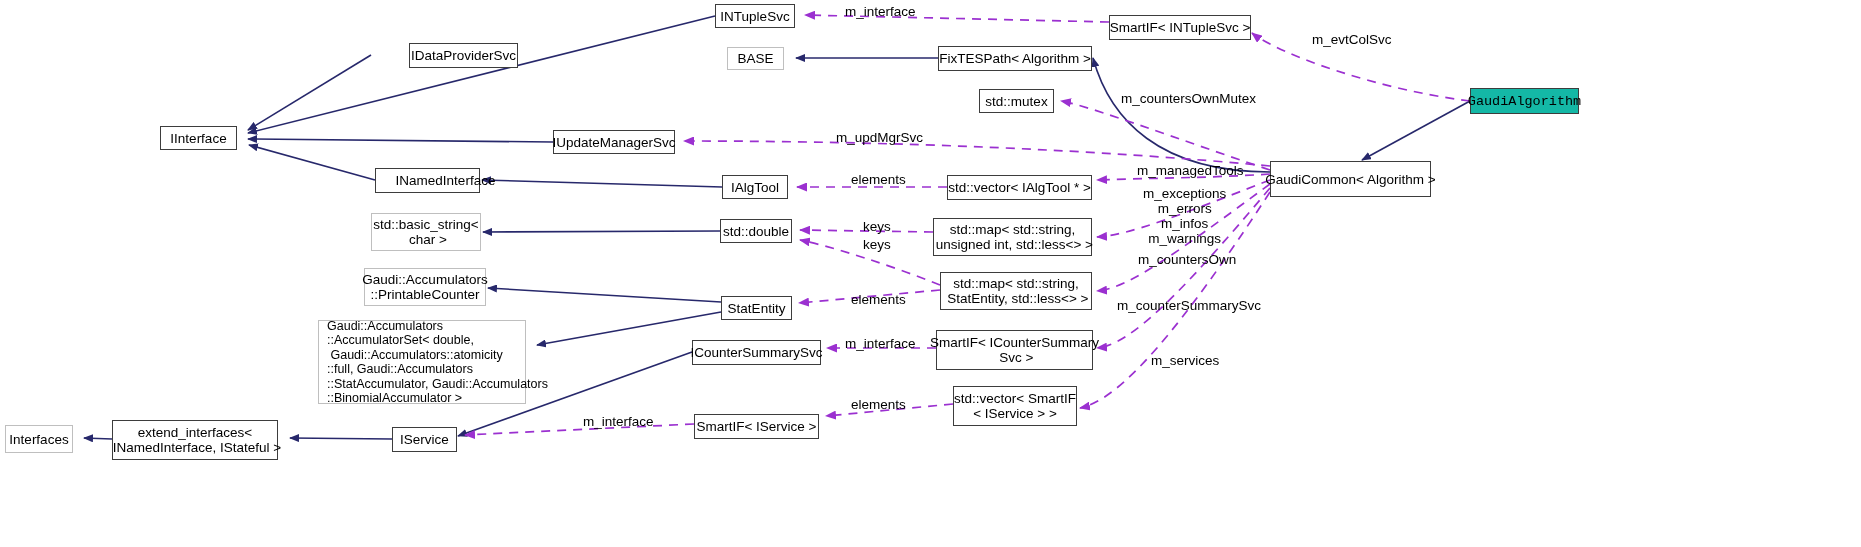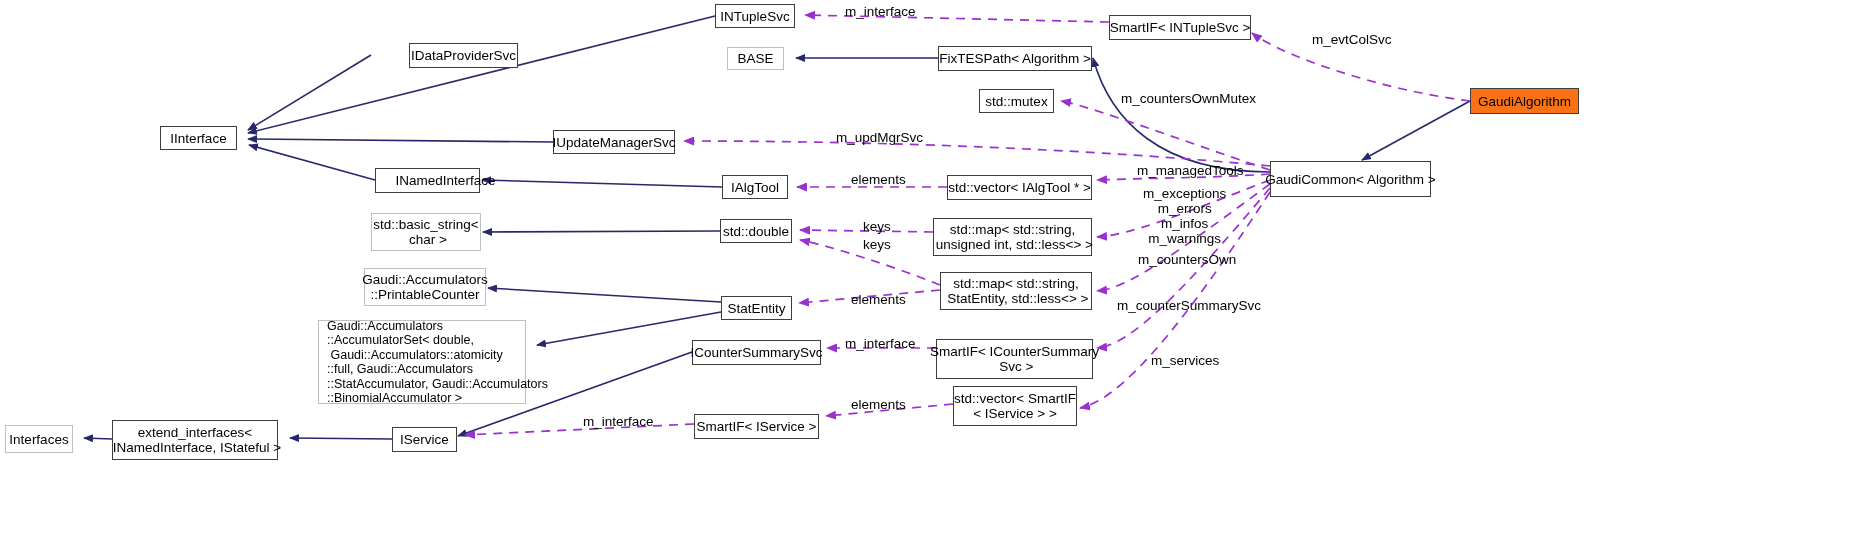--- a/index.html
+++ b/index.html
@@ -36,22 +36,23 @@
     white-space: pre;
     z-index: 3;
   }
   .node.solid {
     border: 1.5px solid #3d3d3d;
   }
   .node.faint {
     border: 1px solid #bfbfbf;
   }
   .node.highlight {
-    background: #f97316;
+    background: #14b8a6;
     border: 1.5px solid #3d3d3d;
+    font-family: Liberation Mono, monospace;
   }
   .node.leftish {
     justify-content: flex-start;
     text-align: left;
     padding-left: 8px;
   }
   .edge-label {
     position: absolute;
     font-size: 13.5px;
     line-height: 15px;
@@ -139,21 +140,21 @@
   <div class="node solid" style="left:721px; top:296px; width:71px;  height:24px;">StatEntity</div>
   <div class="node solid" style="left:692px; top:340px; width:129px; height:25px;">ICounterSummarySvc</div>
   <div class="node solid" style="left:694px; top:414px; width:125px; height:25px;">SmartIF&lt; IService &gt;</div>
   <div class="node solid" style="left:938px; top:46px;  width:154px; height:25px;">FixTESPath&lt; Algorithm &gt;</div>
   <div class="node solid" style="left:979px; top:89px;  width:75px;  height:24px;">std::mutex</div>
   <div class="node solid" style="left:947px; top:175px; width:145px; height:25px;">std::vector&lt; IAlgTool * &gt;</div>
   <div class="node solid" style="left:933px; top:218px; width:159px; height:38px;">std::map&lt; std::string,
  unsigned int, std::less&lt;&gt; &gt;</div>
   <div class="node solid" style="left:940px; top:272px; width:152px; height:38px;">std::map&lt; std::string,
  StatEntity, std::less&lt;&gt; &gt;</div>
-  <div class="node solid" style="left:936px; top:330px; width:157px; height:40px;margin-top:9px;">SmartIF&lt; ICounterSummary
+  <div class="node solid" style="left:936px; top:330px; width:157px; height:40px;">SmartIF&lt; ICounterSummary
  Svc &gt;</div>
   <div class="node solid" style="left:953px; top:386px; width:124px; height:40px;">std::vector&lt; SmartIF
 &lt; IService &gt; &gt;</div>
   <div class="node solid" style="left:1109px; top:15px; width:142px; height:25px;">SmartIF&lt; INTupleSvc &gt;</div>
   <div class="node solid" style="left:1270px; top:161px; width:161px; height:36px;">GaudiCommon&lt; Algorithm &gt;</div>
   <div class="node highlight" style="left:1470px; top:88px;  width:109px; height:26px;">GaudiAlgorithm</div>
 
   <div class="edge-label" style="left:845px;  top:4px;">m_interface</div>
   <div class="edge-label" style="left:1312px; top:32px;">m_evtColSvc</div>
   <div class="edge-label" style="left:1121px; top:91px;">m_countersOwnMutex</div>

